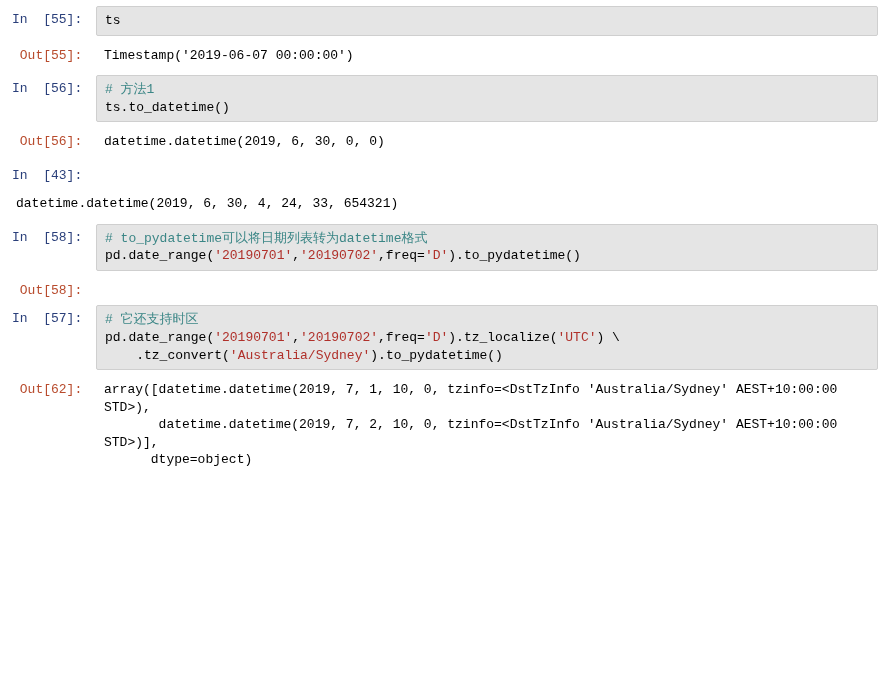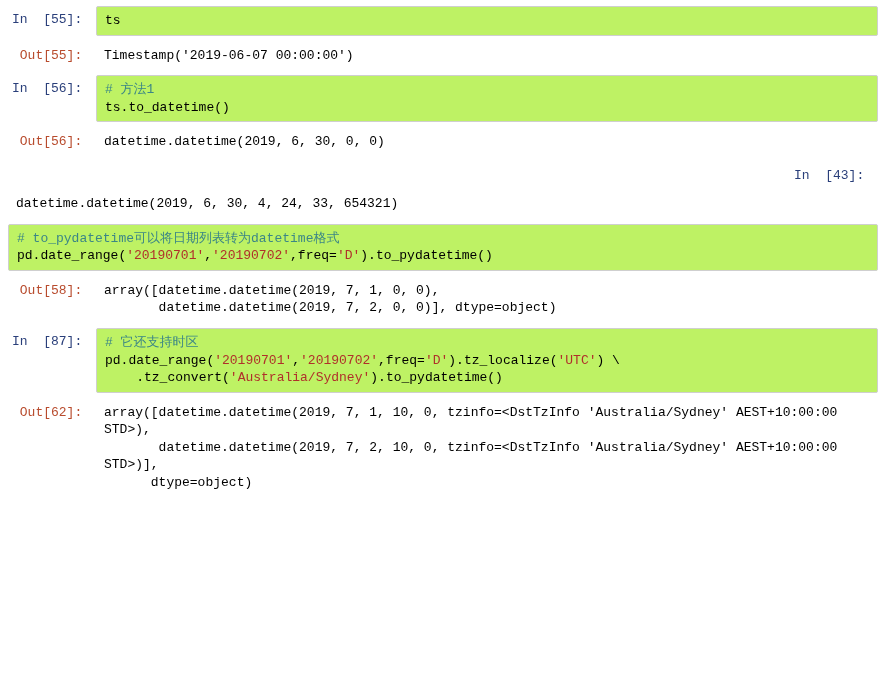--- a/index.html
+++ b/index.html
@@ -6,33 +6,33 @@
   body {
     font-family: "SimSun", "Courier New", Consolas, monospace;
     font-size: 13px;
     line-height: 1.35;
     margin: 0;
     padding: 6px 8px 20px 8px;
     background: #fff;
     color: #000;
     width: 886px;
   }
-  .cell { display: flex; margin-bottom: 6px; justify-content: flex-end; }
+  .cell { display: flex; margin-bottom: 6px; }
   .prompt {
     flex: 0 0 88px;
     text-align: right;
     padding: 5px 6px 0 0;
     font-family: "Courier New", Consolas, monospace;
     white-space: pre;
   }
   .prompt-in { color: #2a3f7a; }
   .prompt-out { color: #b84b2d; }
   .code-area {
     flex: 1;
-    background: #bef264;
+    background: #e5e5e5;
     border: 1px solid #cfcfcf;
     border-radius: 2px;
     padding: 5px 4px 5px 8px;
     font-family: "Courier New", "SimSun", Consolas, monospace;
     white-space: pre-wrap;
     word-break: break-word;
   }
   .output-area {
     flex: 1;
     padding: 5px 8px 5px 8px;
@@ -66,31 +66,30 @@
 </div>
 
 <div class="cell">
   <div class="prompt prompt-in">In  [43]: </div>
 </div>
 <div class="cell">
   <div class="output-area">datetime.datetime(2019, 6, 30, 4, 24, 33, 654321)</div>
 </div>
 
 <div class="cell">
+  <div class="prompt prompt-in">In  [58]: </div>
   <div class="code-area"><span class="tok-comment"># to_pydatetime可以将日期列表转为datetime格式</span>
 <span>pd.date_range(</span><span class="tok-str">'20190701'</span><span>,</span><span class="tok-str">'20190702'</span><span>,freq=</span><span class="tok-str">'D'</span><span>).to_pydatetime()</span></div>
 </div>
 <div class="cell">
   <div class="prompt prompt-out">Out[58]: </div>
-  <div class="output-area">array([datetime.datetime(2019, 7, 1, 0, 0),
-       datetime.datetime(2019, 7, 2, 0, 0)], dtype=object)</div>
 </div>
 
 <div class="cell">
-  <div class="prompt prompt-in">In  [87]: </div>
+  <div class="prompt prompt-in">In  [57]: </div>
   <div class="code-area"><span class="tok-comment"># 它还支持时区</span>
 <span>pd.date_range(</span><span class="tok-str">'20190701'</span><span>,</span><span class="tok-str">'20190702'</span><span>,freq=</span><span class="tok-str">'D'</span><span>).tz_localize(</span><span class="tok-str">'UTC'</span><span>) \</span>
 <span>    .tz_convert(</span><span class="tok-str">'Australia/Sydney'</span><span>).to_pydatetime()</span></div>
 </div>
 <div class="cell">
   <div class="prompt prompt-out">Out[62]: </div>
   <div class="output-area">array([datetime.datetime(2019, 7, 1, 10, 0, tzinfo=&lt;DstTzInfo 'Australia/Sydney' AEST+10:00:00 STD&gt;),
        datetime.datetime(2019, 7, 2, 10, 0, tzinfo=&lt;DstTzInfo 'Australia/Sydney' AEST+10:00:00 STD&gt;)],
       dtype=object)</div>
 </div>

